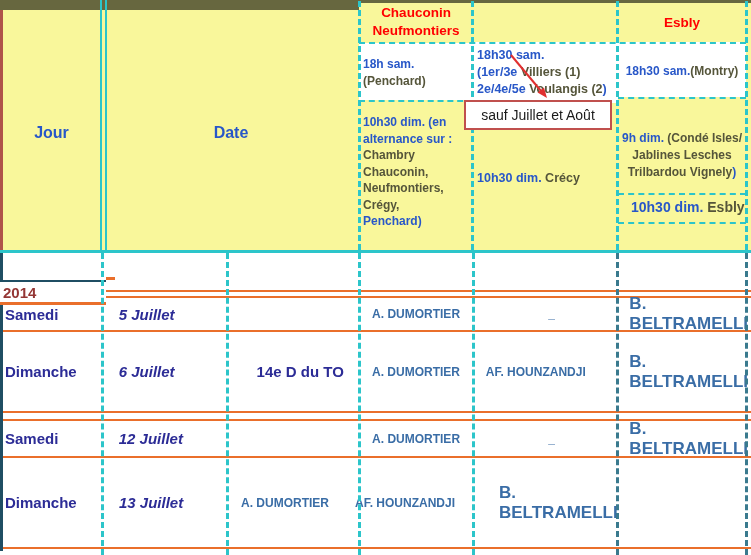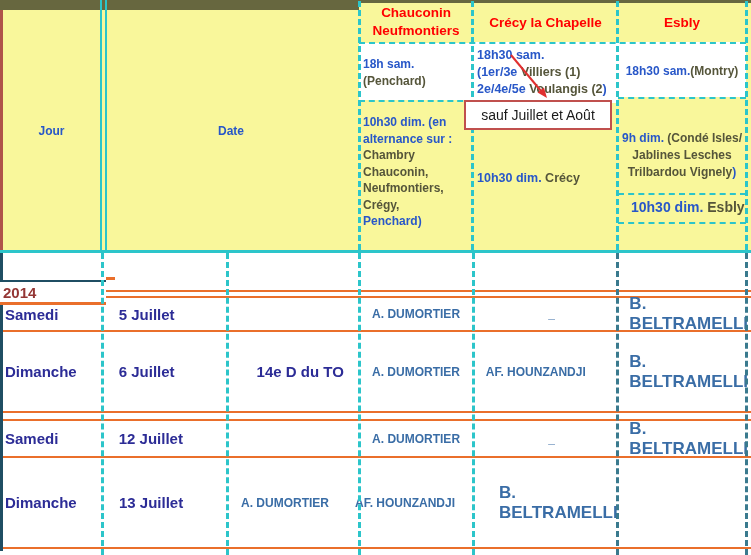--- a/index.html
+++ b/index.html
@@ -14,21 +14,21 @@
   .olive-block{left:0;top:0;width:359px;height:10px;background:var(--olive,#67673f);}
   .left-red{left:0;top:10px;width:3px;height:240px;background:var(--left_red,#b0544a);}
   .left-navy{left:0;top:253px;width:3px;height:298px;background:var(--left_navy,#1f4e63);}
   .teal-solid-h{left:0;top:250px;width:751px;height:3px;background:var(--teal,#2cc5ca);}
   .dbl-teal{top:0;width:2px;height:250px;background:var(--teal,#2cc5ca);}
   .white-cell{background:#fff;}
   .vdash{width:0;border-left:3px dashed var(--teal,#2cc5ca);}
   .vdash.dark{border-left-color:var(--teal_dark,#3a7a8e);}
   .hdash{height:0;border-top:2px dashed var(--teal,#2cc5ca);}
   .hdr-red{color:var(--red,#ff0000);font-weight:bold;font-size:13.5px;line-height:1.3;text-align:center;white-space:pre-line;}
-  .lbl{color:var(--blue,#2857c8);font-weight:bold;font-size:12px;text-align:center;}
+  .lbl{color:var(--blue,#2857c8);font-weight:bold;font-size:16px;text-align:center;}
   .sched{font-weight:bold;font-size:12px;line-height:16.5px;}
   .b{color:var(--blue,#2857c8);}
   .d{color:var(--dark,#55553a);}
   .prel{white-space:pre-line;}
   .blk{display:block;}
   
   .note-box{
     left:464px;top:100px;width:148px;height:30px;background:#fff;
     border:2px solid var(--box_border,#c0504d);display:flex;align-items:center;justify-content:center;
     font-size:14px;color:#1a1a1a;z-index:6;
@@ -39,21 +39,21 @@
     border-top:2px solid var(--left_navy,#1f4e63);border-bottom:3px solid var(--orange,#ea6f2b);
     color:var(--maroon,#943634);font-weight:bold;font-size:15px;padding:2px 0 0 3px;z-index:2;margin-top:25px;
   }
   .orange-stub{left:106px;top:277px;width:9px;height:3px;background:var(--orange,#ea6f2b);z-index:2;}
   .band{left:0;width:751px;border-top:2px solid var(--orange,#ea6f2b);border-bottom:2px solid var(--orange,#ea6f2b);background:#fff;}
   
   .row{left:0;width:751px;background:#fff;display:flex;align-items:center;}
   .row.bline{border-bottom:2px solid var(--orange,#ea6f2b);}
   .cell{box-sizing:border-box;height:100%;display:flex;align-items:center;}
   .c-day{width:110px;padding-left:5px;color:var(--navy,#2c2c96);font-weight:bold;font-size:15px;}
-  .c-date{width:125px;padding-left:9px;color:var(--navy,#2c2c96);font-weight:bold;font-size:15px;}
+  .c-date{width:125px;padding-left:9px;color:var(--navy,#2c2c96);font-weight:bold;font-size:15px;font-style:italic;}
   .c-lit{width:132px;justify-content:center;color:var(--navy,#2c2c96);font-weight:bold;font-size:15px;}
   .c-name{width:114px;padding-left:6px;color:var(--steel,#3a6da6);font-weight:bold;font-size:12px;}
   .c-crecy{width:144px;padding-left:6px;color:var(--steel,#3a6da6);font-weight:bold;font-size:12px;}
   .c-crecy.center{justify-content:center;padding-left:0;}
   .c-esbly{width:128px;padding-left:6px;color:var(--steel,#3a6da6);font-weight:bold;font-size:17px;}
   svg{display:block;}
 </style>
 </head>
 <body>
 
@@ -77,21 +77,20 @@
   <div class="abs hdash" style="left:359px;top:100px;width:114px;"></div>
   <div class="abs hdash" style="left:618px;top:97px;width:128px;"></div>
   <div class="abs hdash" style="left:618px;top:193px;width:128px;"></div>
   <div class="abs hdash" style="left:618px;top:222px;width:128px;"></div>
   <div class="abs teal-solid-h"></div>
 
   <div class="abs lbl" style="left:0;top:124px;width:103px;">Jour</div>
   <div class="abs lbl" style="left:103px;top:124px;width:256px;">Date</div>
   <div class="abs hdr-red" style="left:359px;top:4px;width:114px;">Chauconin
 Neufmontiers</div>
-  <div class="abs hdr-red" style="left:473px;top:14px;width:145px;">Crécy la Chapelle</div>
   <div class="abs hdr-red" style="left:618px;top:14px;width:128px;">Esbly</div>
 
   <div class="abs sched" style="left:363px;top:56px;width:108px;">
     <span class="blk b">18h sam.</span>
     <span class="blk d">(Penchard)</span>
   </div>
 
   <div class="abs sched" style="left:363px;top:114px;width:110px;">
     <span class="blk b prel">10h30 dim. (en
 alternance sur :</span>

